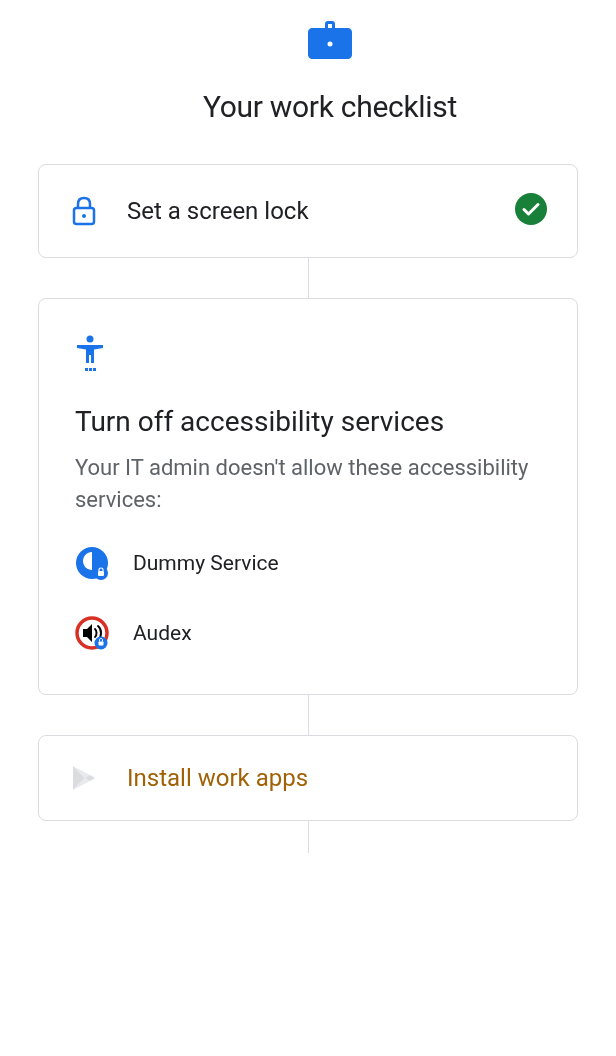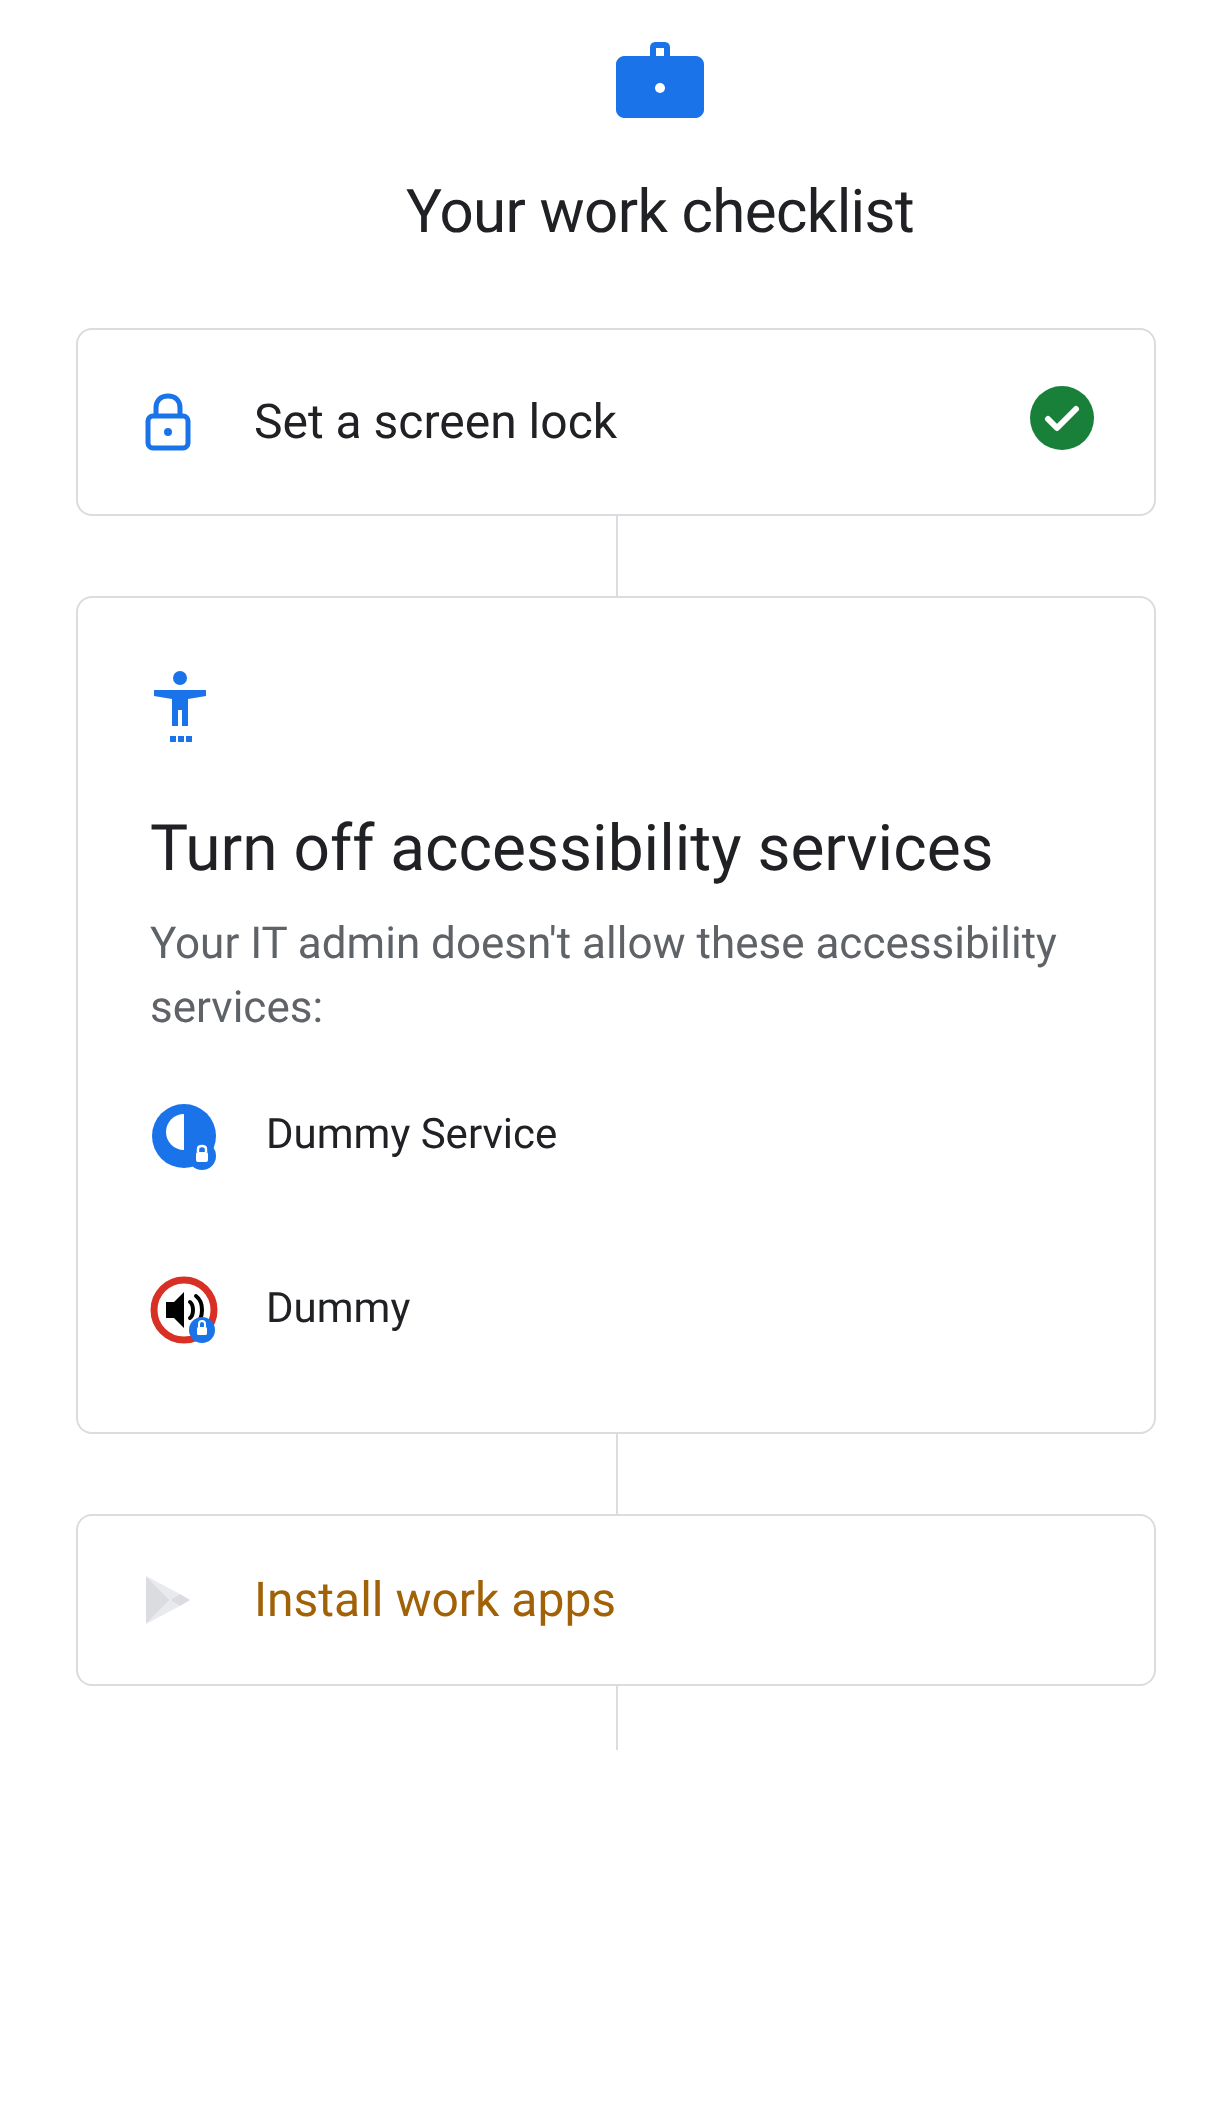--- a/index.html
+++ b/index.html
@@ -64,36 +64,36 @@
     .card-disabled .card-label {
       color: #a16207;
     }
     .card-expanded {
       padding: 36px 36px 44px;
     }
     .card-expanded .exp-icon {
       margin-bottom: 28px;
     }
     .card-expanded .exp-title {
-      font-size: 32px;
+      font-size: 28px;
       color: #202124;
       font-weight: 400;
       margin-bottom: 14px;
     }
     .card-expanded .exp-subtitle {
       font-size: 22px;
       color: #5f6368;
       line-height: 1.45;
       font-weight: 400;
       margin-bottom: 30px;
     }
     .service-item {
       display: flex;
       align-items: center;
-      margin-bottom: 53px;
+      margin-bottom: 36px;
     }
     .service-item:last-child {
       margin-bottom: 0;
     }
     .service-icon {
       width: 34px;
       height: 34px;
       flex-shrink: 0;
       margin-right: 24px;
     }
@@ -176,21 +176,21 @@
         <svg width="34" height="34" viewBox="0 0 34 34">
           <circle cx="17" cy="17" r="15" fill="#fff" stroke="#d93025" stroke-width="3.5"></circle>
           <path fill="#000" d="M8 13 L12 13 L17 8 L17 26 L12 21 L8 21 Z"></path>
           <path d="M20 13 C22 14.5 22 19.5 20 21" fill="none" stroke="#000" stroke-width="2" stroke-linecap="round"></path>
           <path d="M23 10 C27 13 27 21 23 24" fill="none" stroke="#000" stroke-width="2" stroke-linecap="round"></path>
           <circle cx="26" cy="27" r="6.5" fill="#1a73e8"></circle>
           <rect x="23.5" y="25.5" width="5" height="4" rx="0.8" fill="#fff"></rect>
           <path d="M24.5 25.5 L24.5 24 C24.5 23 25 22.5 26 22.5 C27 22.5 27.5 23 27.5 24 L27.5 25.5" fill="none" stroke="#fff" stroke-width="1"></path>
         </svg>
       </span>
-      <span class="service-name">Dummy</span>
+      <span class="service-name">Audex</span>
     </div>
   </div>
 
   <div class="connector"></div>
 
   <div class="card card-compact card-disabled">
     <span class="card-icon">
       <svg width="26" height="28" viewBox="0 0 26 28">
         <path fill="#dadce0" d="M2 2 L2 26 L14 14 Z"></path>
         <path fill="#e8eaed" d="M2 2 L19 11 L14 14 Z"></path>

